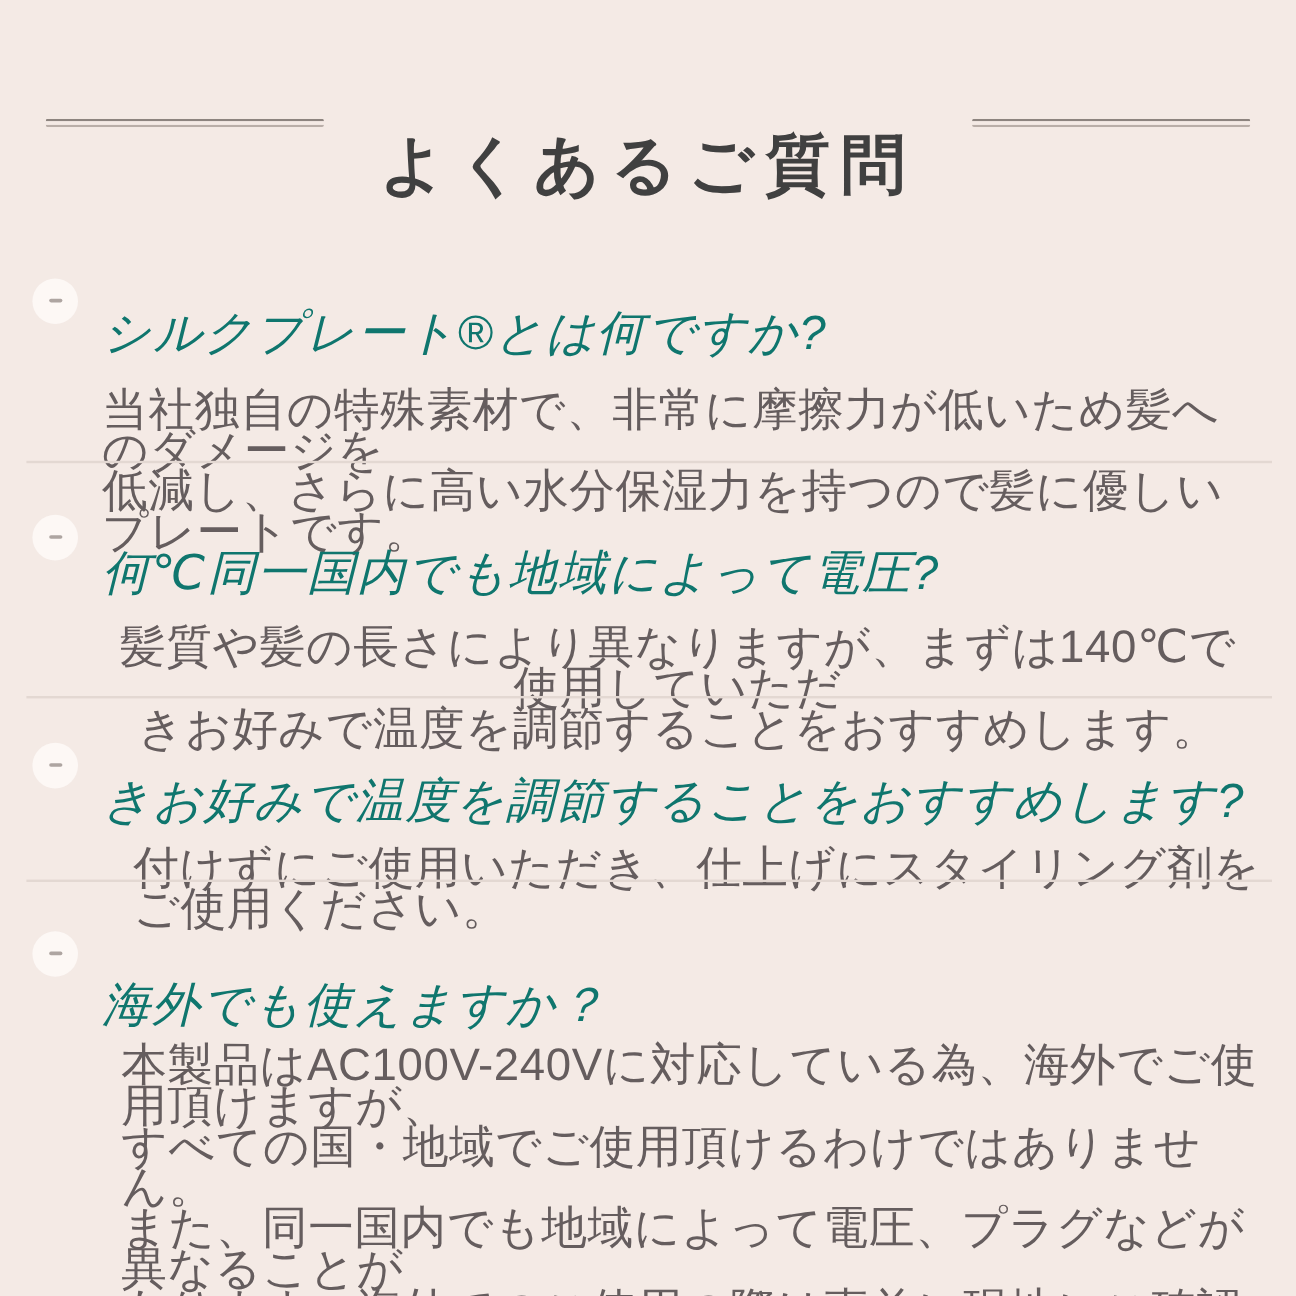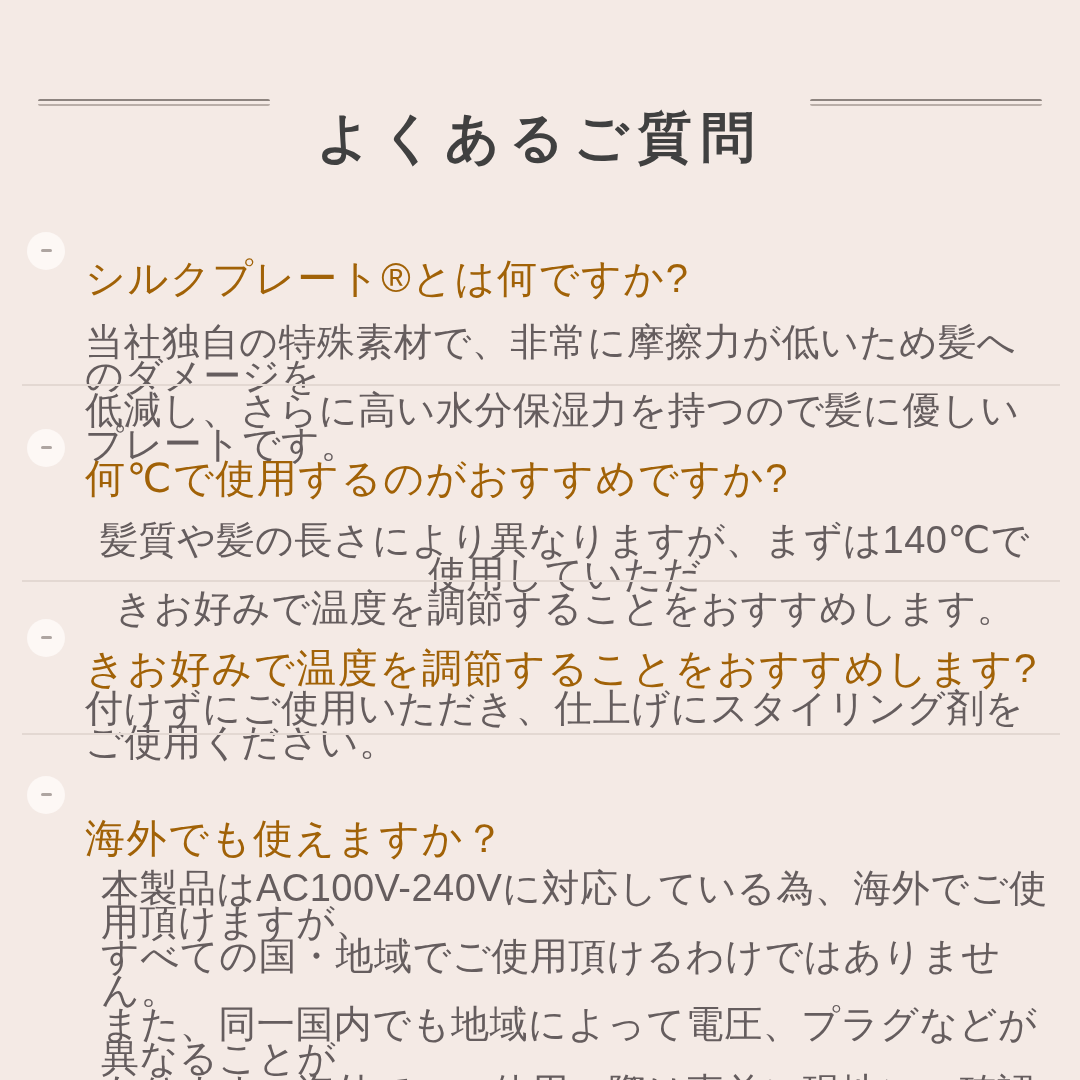--- a/index.html
+++ b/index.html
@@ -34,38 +34,39 @@
     background:rgba(253,249,246,0.92);
   }
   .q-bullet .dash{
     position:absolute;left:14px;top:17px;width:11px;height:3px;
     border-radius:2px;background:#9a908c;opacity:.8;
   }
   .question{
     position:absolute;left:85px;width:960px;
     font-size:40px;line-height:50px;font-weight:500;
     letter-spacing:1.5px;
-    color:#a16207;
+    color:#0f766e;
     white-space:nowrap;
+    font-style:italic;
   }
   .answer{
     position:absolute;left:85px;width:960px;
     font-size:38px;line-height:34px;font-weight:400;
     letter-spacing:.5px;
     color:#655d5e;
     white-space:pre-line;
   }
   .separator{
     position:absolute;left:22px;width:1038px;height:0;
     border-top:2px solid #e3d8d2;
   }
   
   #b1{top:232px;} #q1{top:220px;} #a1{top:287px;} #s1{top:384px;}
   #b2{top:429px;} #q2{top:420px;} #a2{top:485px;text-align:center;} #s2{top:580px;}
-  #b3{top:619px;} #q3{top:610px;} #a3{top:653px;} #s3{top:733px;}
+  #b3{top:619px;} #q3{top:610px;} #a3{top:669px;margin-left:26px;} #s3{top:733px;}
   #b4{top:776px;} #q4{top:780px;} #a4{top:833px;margin-left:16px;}
 </style>
 </head>
 <body>
 
 <div class="canvas">
 
   <div class="title-line left"></div>
   <h1 class="page-title">よくあるご質問</h1>
   <div class="title-line right"></div>
@@ -74,21 +75,21 @@
       <span class="dash"></span>
     </span>
   <h2 class="question" id="q1">シルクプレート®とは何ですか?</h2>
   <p class="answer" id="a1">当社独自の特殊素材で、非常に摩擦力が低いため髪へのダメージを
 低減し、さらに高い水分保湿力を持つので髪に優しいプレートです。</p>
   <div class="separator" id="s1"></div>
 
   <span class="q-bullet" id="b2">
       <span class="dash"></span>
     </span>
-  <h2 class="question" id="q2">何℃で使用するのがおすすめですか?</h2>
+  <h2 class="question" id="q2">何℃同一国内でも地域によって電圧?</h2>
   <p class="answer" id="a2">髪質や髪の長さにより異なりますが、まずは140℃で使用していただ
 きお好みで温度を調節することをおすすめします。</p>
   <div class="separator" id="s2"></div>
 
   <span class="q-bullet" id="b3">
       <span class="dash"></span>
     </span>
   <h2 class="question" id="q3">きお好みで温度を調節することをおすすめします?</h2>
   <p class="answer" id="a3">付けずにご使用いただき、仕上げにスタイリング剤をご使用ください。</p>
   <div class="separator" id="s3"></div>

